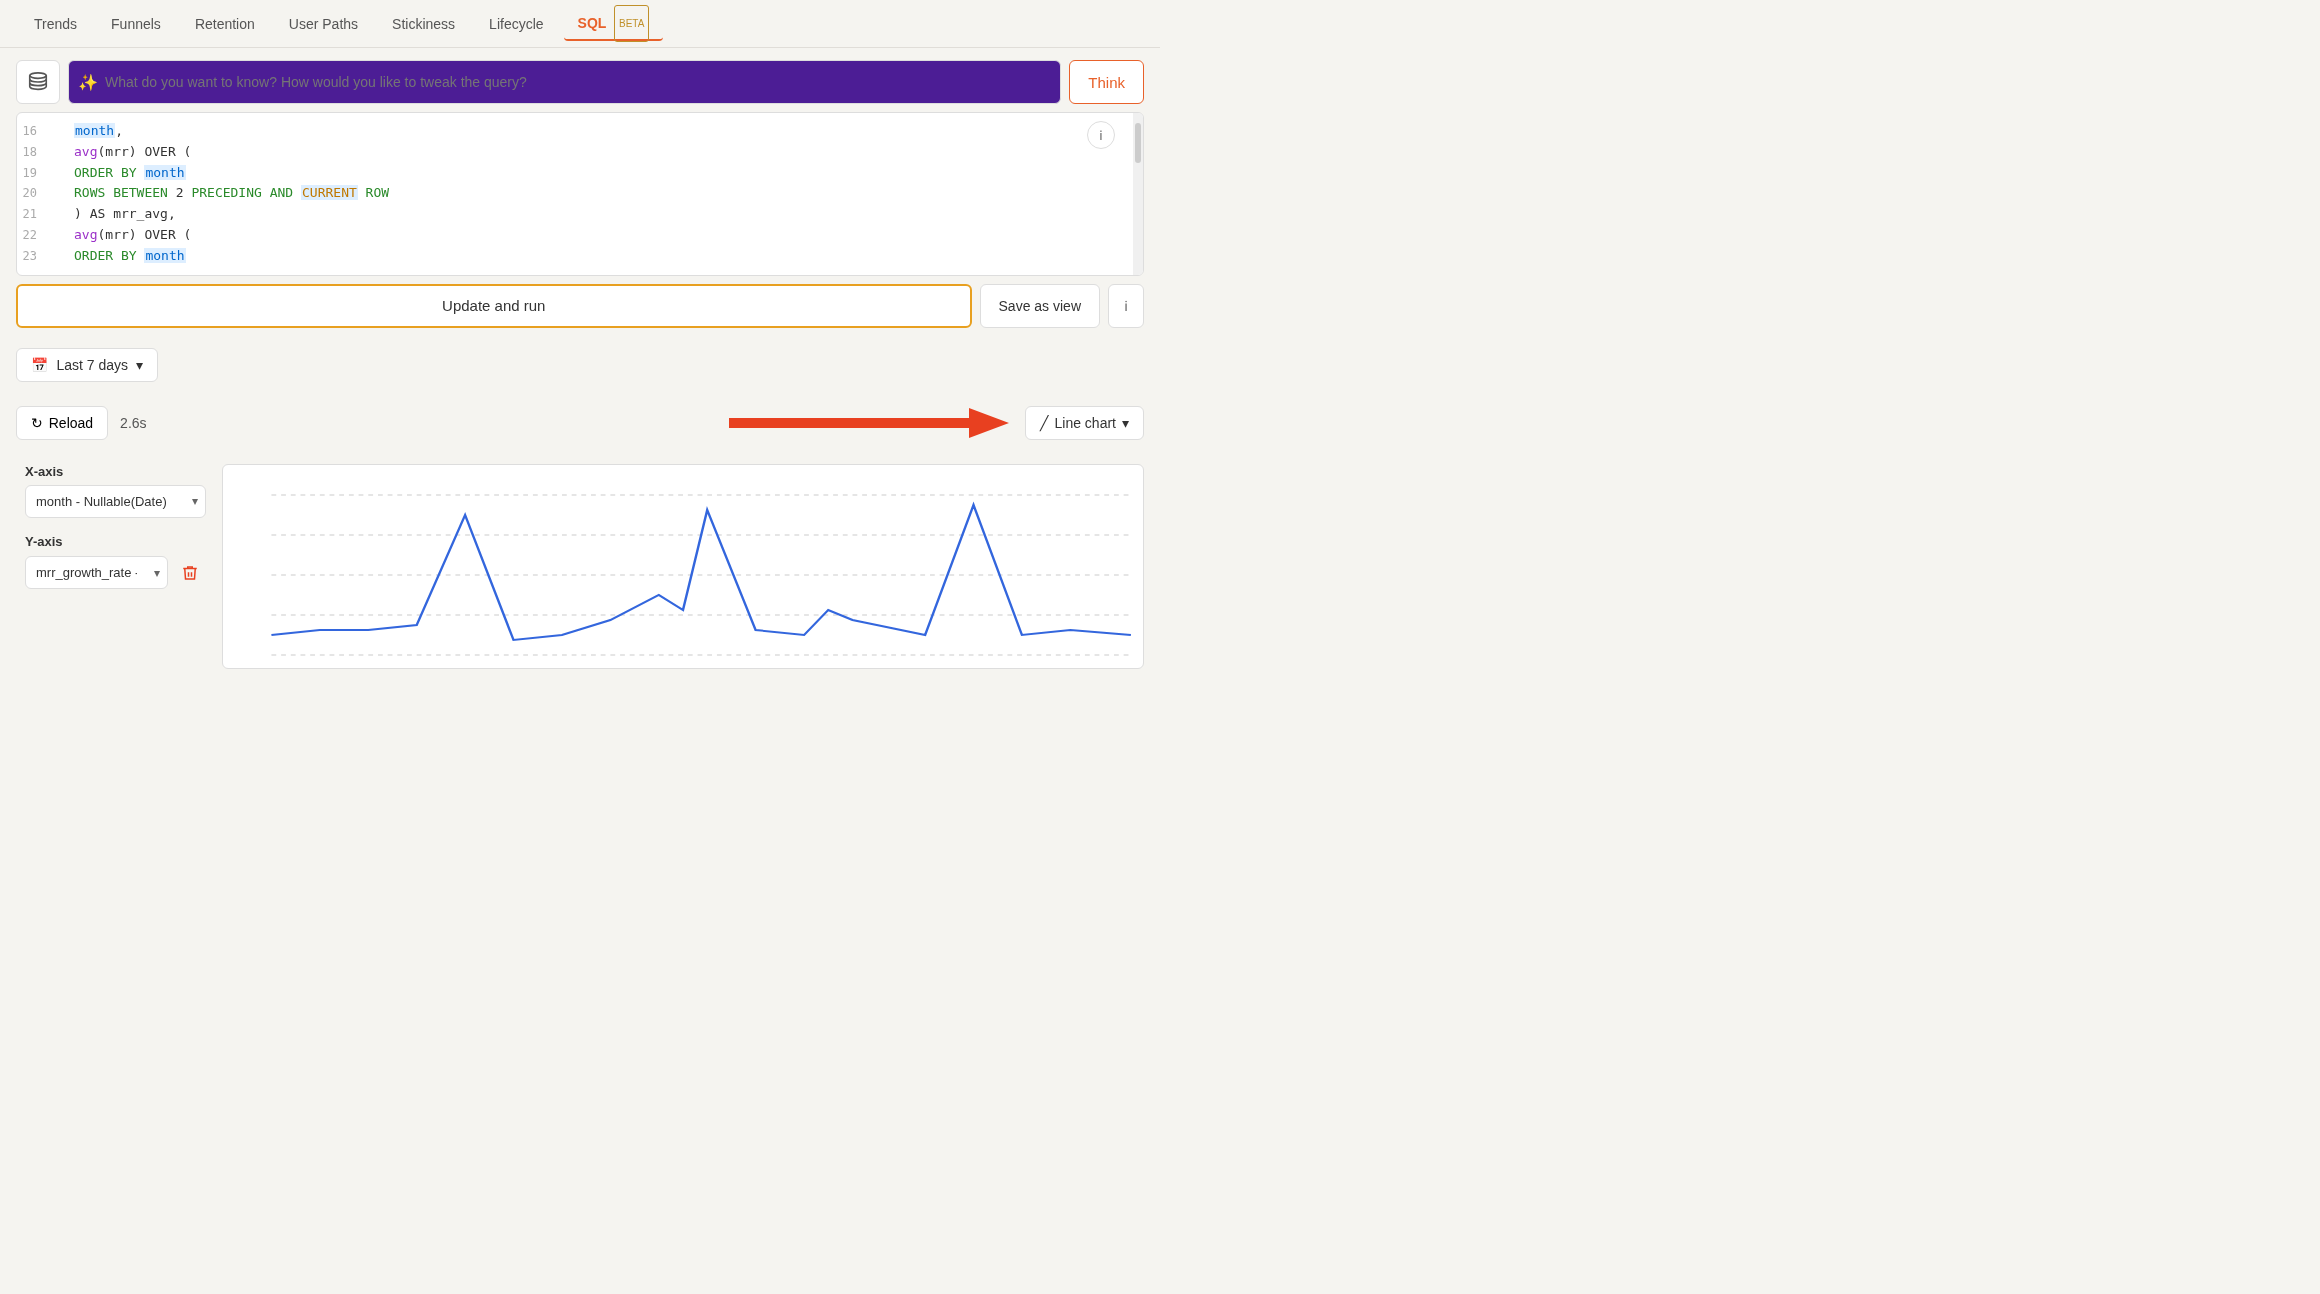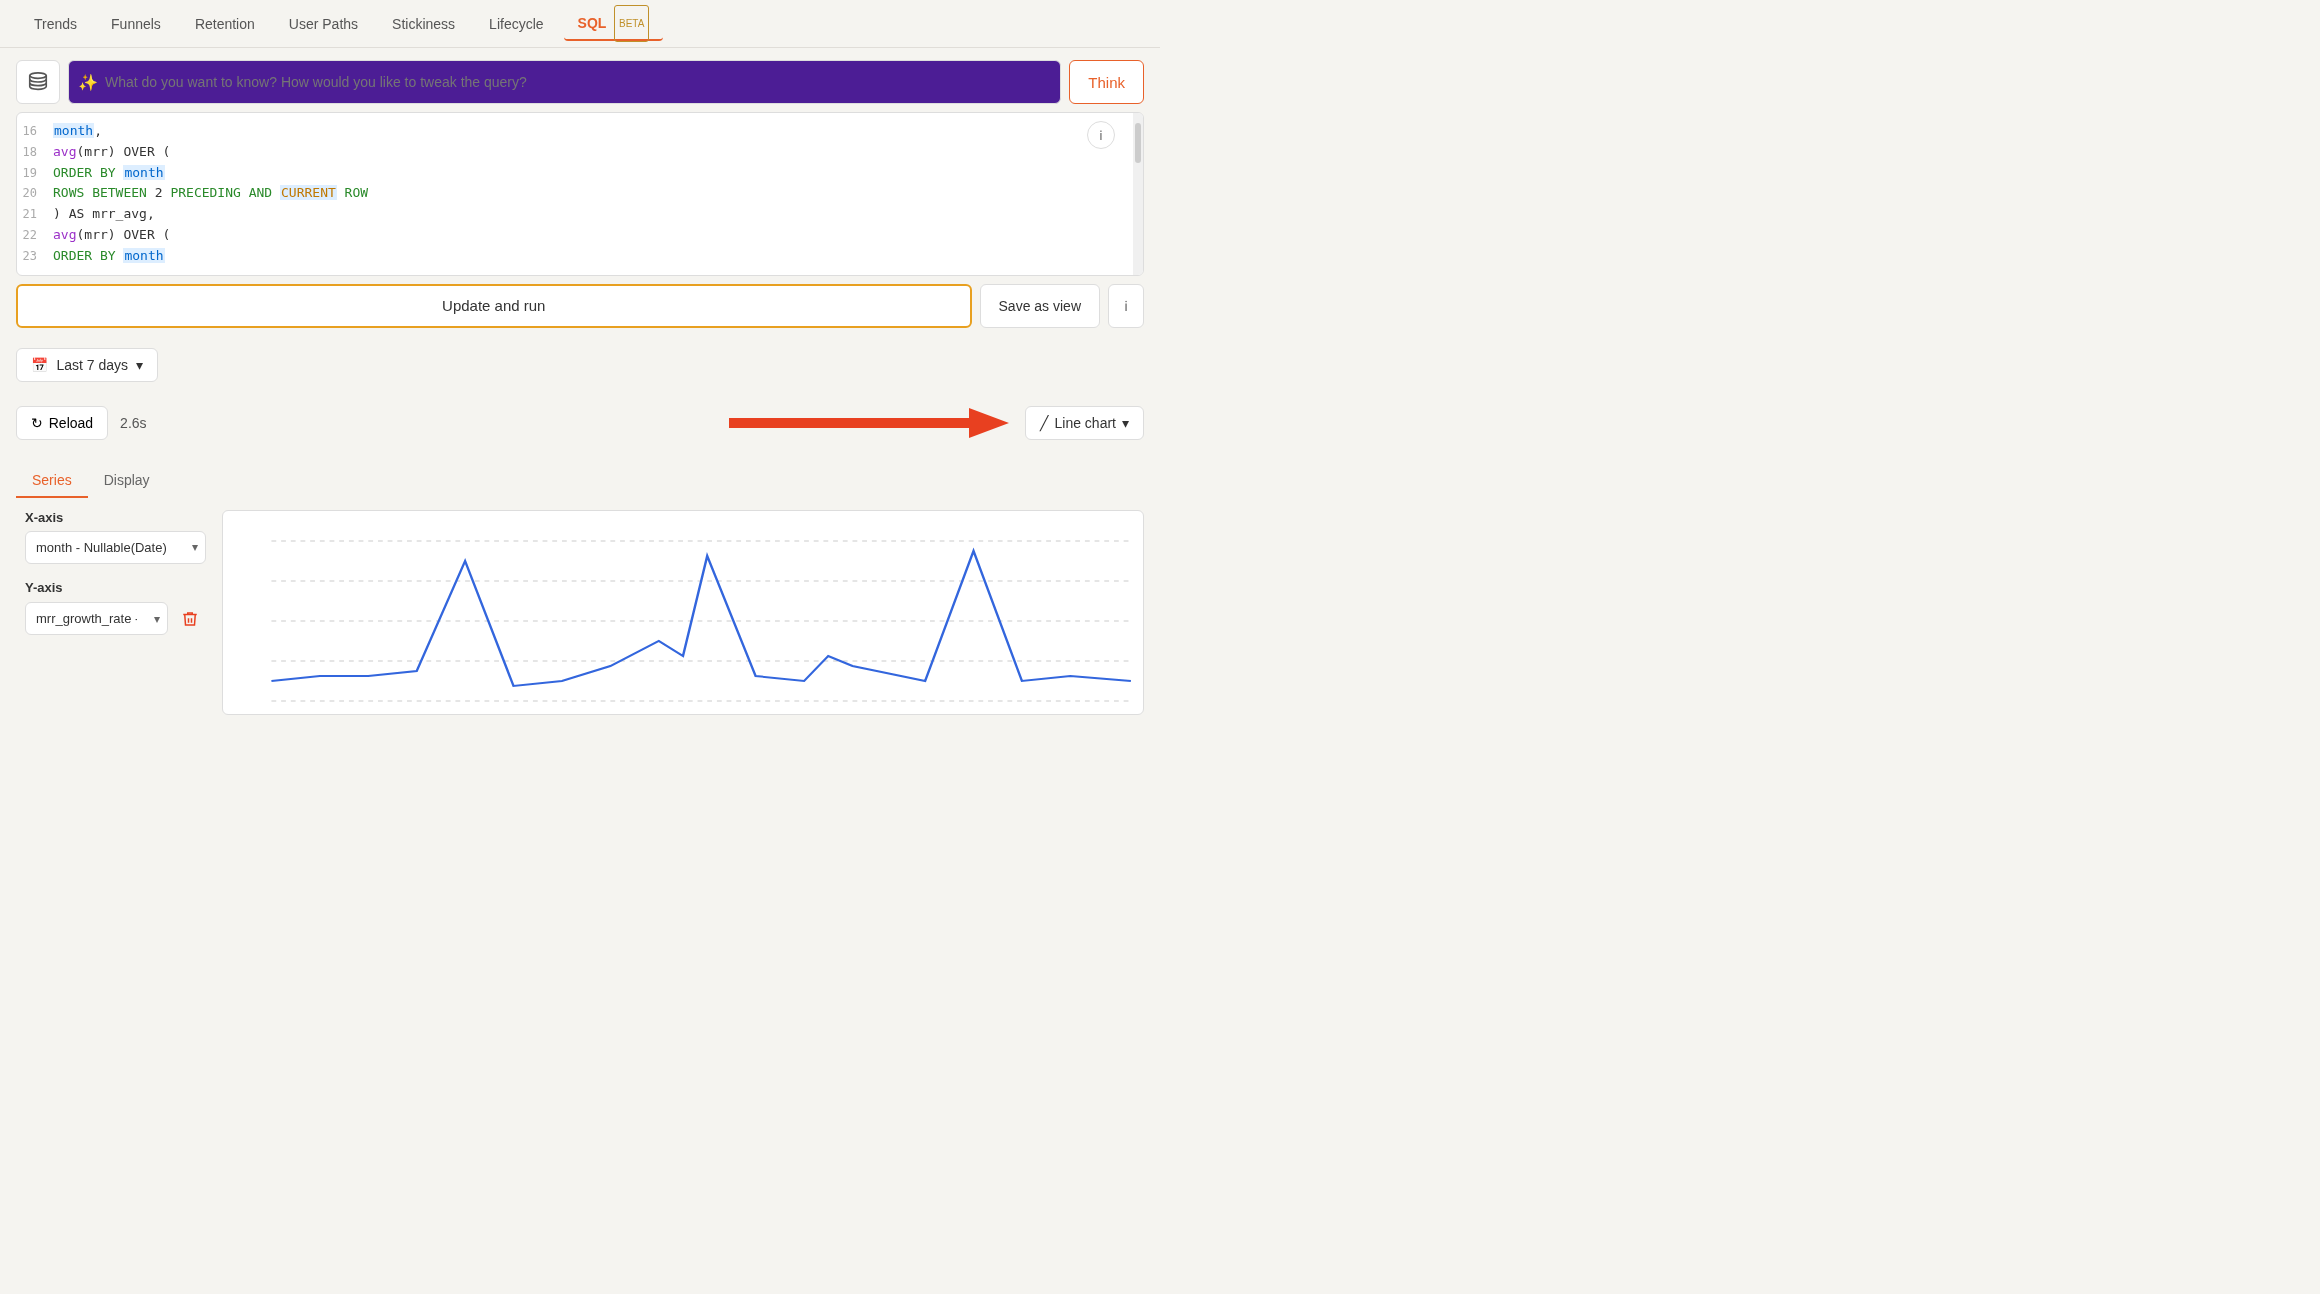--- a/index.html
+++ b/index.html
@@ -116,20 +116,21 @@
       padding: 8px 0;
       font-family: 'SF Mono', 'Menlo', 'Monaco', monospace;
       font-size: 13px;
       line-height: 1.6;
       position: relative;
     }
     .code-line {
       display: flex;
       align-items: baseline;
       padding: 0 12px 0 0;
+      gap: 21px;
     }
     .line-num {
       color: #aaa;
       width: 36px;
       text-align: right;
       padding-right: 16px;
       flex-shrink: 0;
       user-select: none;
       font-size: 12px;
     }
@@ -500,24 +501,20 @@
         </svg>
       </div>
       <button class="line-chart-btn">
         <span>╱</span>
         <span>Line chart</span>
         <span>▾</span>
       </button>
     </div>
   </div>
 
-  <div class="series-tabs">
-    <div class="series-tab active">Series</div>
-    <div class="series-tab">Display</div>
-  </div>
 
   <div class="bottom-layout">
 
     <div class="left-panel">
       <div class="axis-group">
         <div class="axis-label">X-axis</div>
         <div class="axis-select-wrapper">
           <select>
             <option>month - Nullable(Date)</option>
           </select>

